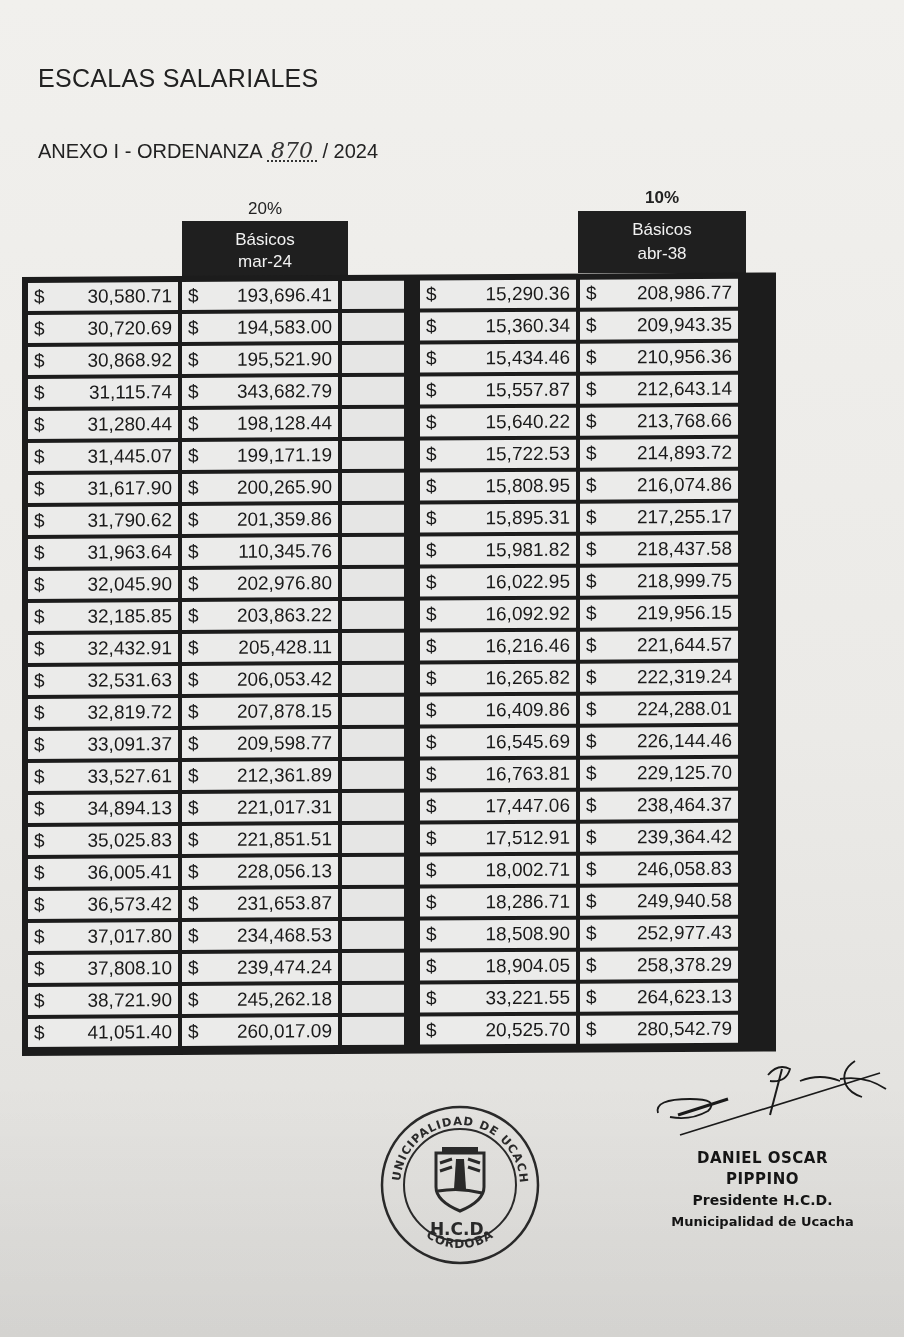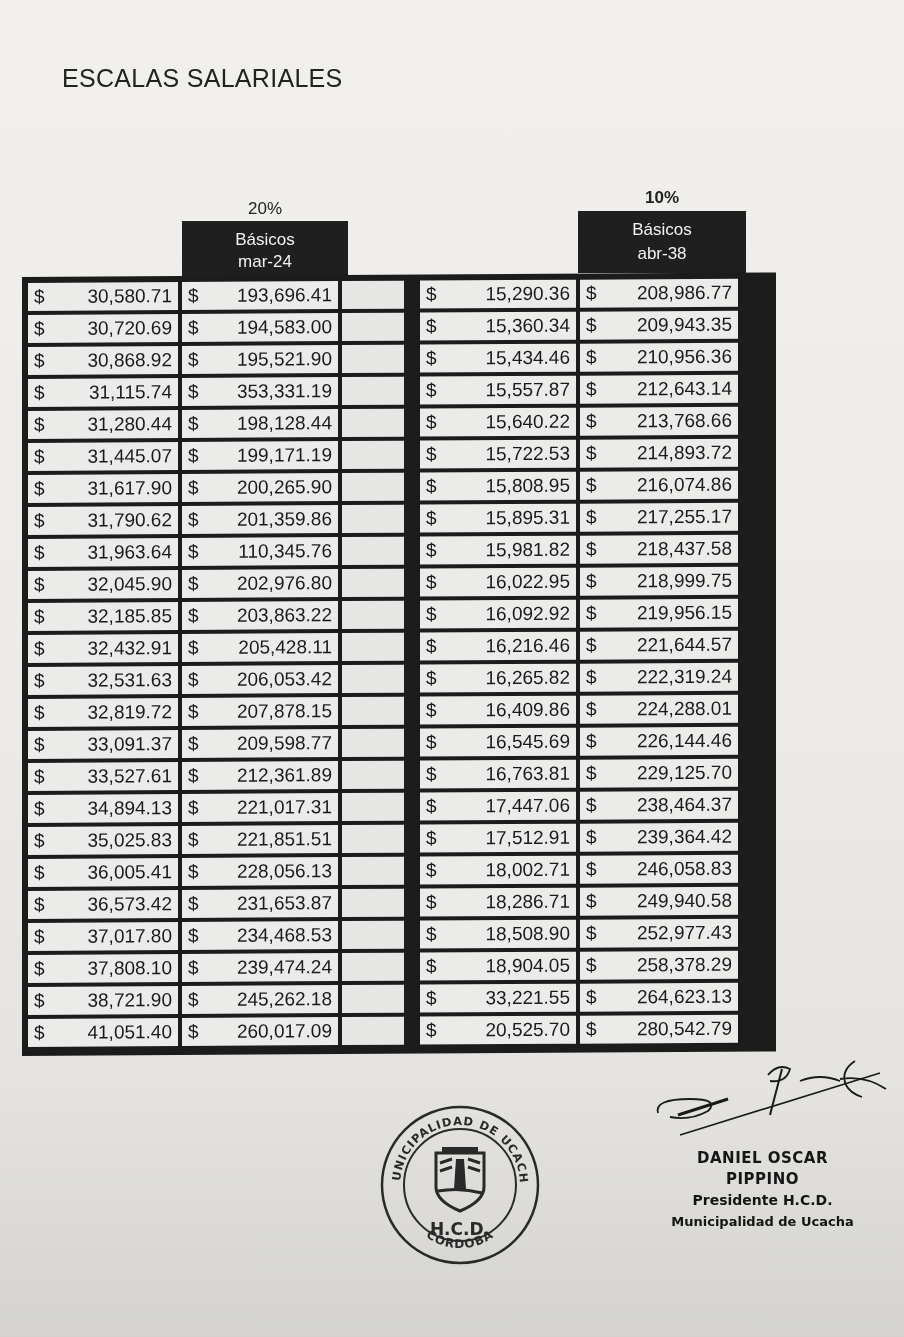--- a/index.html
+++ b/index.html
@@ -1,18 +1,18 @@
 <!DOCTYPE html>
 <html><head>
 <meta charset="utf-8">
 <style>
   html,body{margin:0;padding:0;}
   body{width:904px;height:1337px;background:#ecebe8;position:relative;overflow:hidden;font-family:"Liberation Sans",sans-serif;color:#1a1a1a;}
   .paper{position:absolute;left:0;top:0;width:904px;height:1337px;background:linear-gradient(180deg,#f1f0ed 0%,#ebeae7 55%,#dfdedb 100%);}
-  .title{position:absolute;left:38px;top:64px;font-size:25px;letter-spacing:0.3px;color:#222;margin-left:24px;}
+  .title{position:absolute;left:38px;top:64px;font-size:25px;letter-spacing:0.3px;color:#222;}
   .annex{position:absolute;left:38px;top:140px;font-size:20px;color:#222;}
   .annex .num{display:inline-block;font-family:"DejaVu Serif",serif;font-style:italic;font-size:22px;border-bottom:2px dotted #333;padding:0 4px;line-height:18px;color:#333;}
   .pct{position:absolute;font-size:17px;color:#222;text-align:center;}
   .hdr{position:absolute;background:#1f1f1f;color:#f2f2f2;font-size:17px;text-align:center;line-height:26px;padding-top:6px;box-sizing:border-box;}
   .tbl{position:absolute;background:#1c1c1c;box-sizing:border-box;}
   .grid{position:absolute;display:flex;flex-direction:column;}
   .row{display:flex;height:28.2px;margin-bottom:3.8px;}
   .cell{background:#ebebea;box-sizing:border-box;height:100%;display:flex;align-items:center;justify-content:space-between;font-size:19px;padding:0 6px 0 6px;margin-right:4px;}
   .cell .sym{font-size:19px;}
   .cell .val{text-align:right;}
@@ -25,20 +25,25 @@
   .signer .m{font-size:13px;}
   .shadow{position:absolute;left:0;top:1080px;width:904px;height:257px;background:linear-gradient(180deg,rgba(0,0,0,0) 0%,rgba(0,0,0,0.05) 100%);pointer-events:none;}
 </style>
 </head>
 <body>
 
 <div class="paper">
 
   <div class="title">ESCALAS SALARIALES</div>
 
+  <div class="annex">
+    <span>ANEXO I - ORDENANZA</span>
+    <span class="num">870</span>
+    <span>/ 2024</span>
+  </div>
 
   <div class="pct" style="left:182px;top:199px;width:166px;">20%</div>
   <div class="hdr" style="left:182px;top:221px;width:166px;height:58px;">
     <div>Básicos</div>
     <div style="margin-top:-4px;">mar-24</div>
   </div>
 
   <div class="pct" style="left:578px;top:188px;width:168px;font-weight:bold;">10%</div>
   <div class="hdr" style="left:578px;top:211px;width:168px;height:62px;">
     <div>Básicos</div>
@@ -108,21 +113,21 @@
           <span class="val">210,956.36</span>
         </div>
       </div>
       <div class="row">
         <div class="cell" style="width: 150px;">
           <span class="sym">$</span>
           <span class="val">31,115.74</span>
         </div>
         <div class="cell" style="width: 156px;">
           <span class="sym">$</span>
-          <span class="val">353,331.19</span>
+          <span class="val">343,682.79</span>
         </div>
         <div class="blank" style="width: 62px;"></div>
         <div style="width: 8px; margin-right: 4px;"></div>
         <div class="cell" style="width: 156px;">
           <span class="sym">$</span>
           <span class="val">15,557.87</span>
         </div>
         <div class="cell" style="width: 158px;">
           <span class="sym">$</span>
           <span class="val">212,643.14</span>

